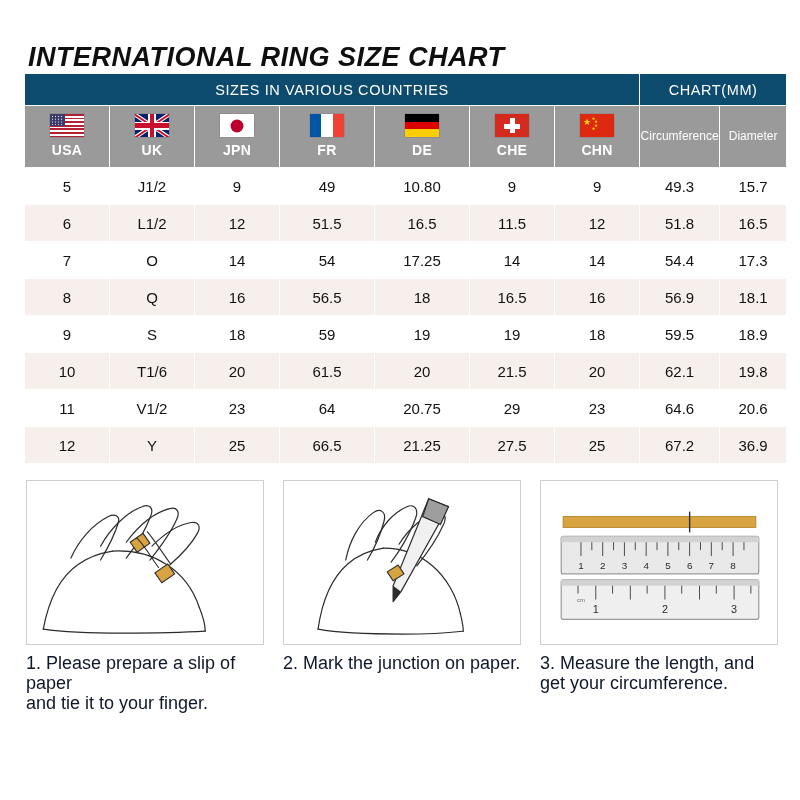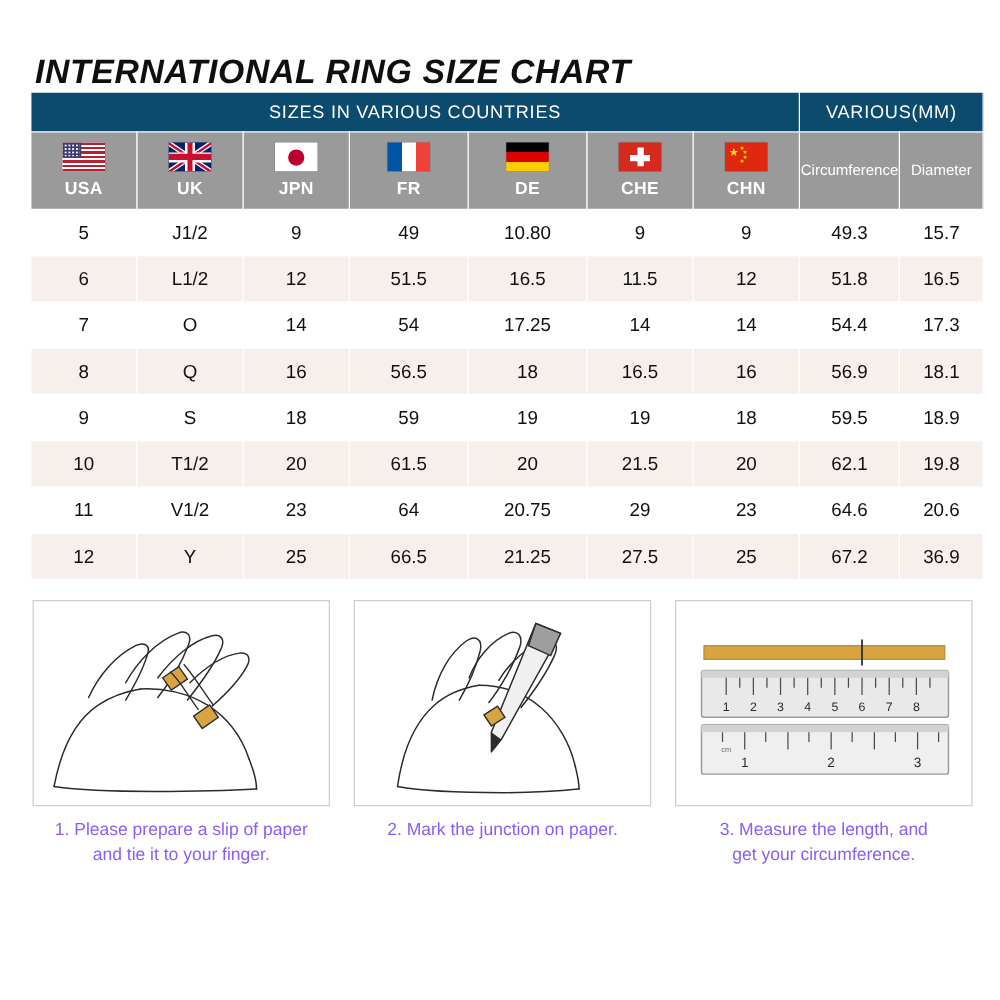--- a/index.html
+++ b/index.html
@@ -169,23 +169,23 @@
   }
   .panel { width: 238px; }
   .pic {
     width: 238px; height: 165px;
     border: 1px solid #cfcfcf;
     background: #ffffff;
     display: block;
   }
   .caption {
     margin-top: 8px;
-    font-size: 14px;
-    color: #8b5cf6;
-    text-align: center;
+    font-size: 18px;
+    color: #0f172a;
+    text-align: left;
     line-height: 20px;
   }
   .caption .l2 { display: block; }
 </style>
 </head>
 <body>
 
 <div class="page">
 
   <div class="title">INTERNATIONAL RING SIZE CHART</div>
@@ -198,21 +198,21 @@
       <col style="width:95px">
         <col style="width:95px">
         <col style="width:85px">
       <col style="width:85px">
         <col style="width:80px">
         <col style="width:67px">
     </colgroup>
     <thead>
       <tr>
         <th class="grouphdr" colspan="7">SIZES IN VARIOUS COUNTRIES</th>
-        <th class="grouphdr" colspan="2">VARIOUS(MM)</th>
+        <th class="grouphdr" colspan="2">CHART(MM)</th>
       </tr>
       <tr class="flagrow">
         <td>
           <div class="flagwrap">
             <span class="flag usa">
               <span class="stripes"></span>
                 <span class="canton"></span>
             </span>
             <span class="cname">USA</span>
           </div>
@@ -328,21 +328,21 @@
         <td>18</td>
         <td>59</td>
         <td>19</td>
         <td>19</td>
         <td>18</td>
         <td>59.5</td>
         <td>18.9</td>
       </tr>
       <tr class="datarow rowB">
         <td>10</td>
-        <td>T1/2</td>
+        <td>T1/6</td>
         <td>20</td>
         <td>61.5</td>
         <td>20</td>
         <td>21.5</td>
         <td>20</td>
         <td>62.1</td>
         <td>19.8</td>
       </tr>
       <tr class="datarow rowA">
         <td>11</td>

